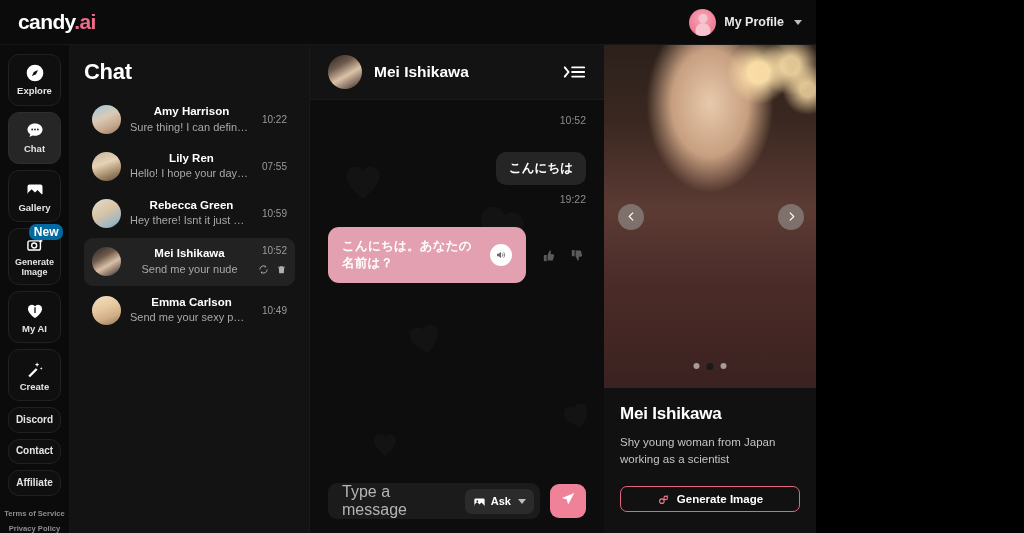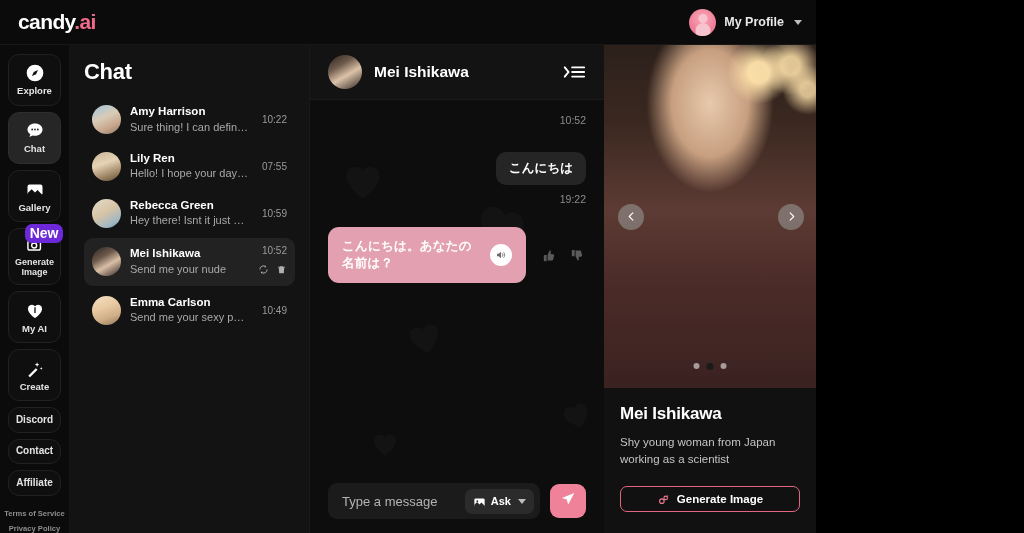--- a/index.html
+++ b/index.html
@@ -58,38 +58,38 @@
   .rail-item.tall { height: 58px; }
   .rail-item.small { height: 26px; }
   .rail-item.active { background: #262626; border-color:#2e2e2e; }
   .rail-label { font-size: 9.5px; font-weight: 700; line-height: 1.08; text-align:center; }
   .rail-label.two { font-size: 9px; }
   .rail-item.small .rail-label { font-size: 10px; }
   .rail-ico { width: 20px; height: 20px; display:flex; align-items:center; justify-content:center; }
   .rail-ico svg { width:100%; height:100%; fill:#fff; }
   .newbadge {
     position:absolute; top:-5px; right:-3px;
-    background:#6d28d9; color:#fff; font-size:14px; font-weight:700;
+    background:#0369a1; color:#fff; font-size:12px; font-weight:700;
     padding:1.5px 4.5px; border-radius:7px; line-height:1.1;
   }
   .rail-legal { margin-top: 7px; display:flex; flex-direction:column; align-items:center; gap:6px; }
   .rail-legal a { color:#8d8d8d; font-size:7.6px; text-decoration:none; font-weight:600;}
 
   
   .chatlist { width: 240px; flex:0 0 240px; background:#131313; padding: 14px 14px 0 14px; border-right:1px solid #191919;}
   .chatlist h2 { color:#fff; font-size:22px; font-weight:700; letter-spacing:-0.3px; margin-bottom:12px; }
   .search {
     height:30px; background:#1d1d1d; border-radius:8px;
     display:flex; align-items:center; gap:8px; padding:0 11px; margin-bottom:10px; cursor:text;
   }
   .search svg { width:13px;height:13px;stroke:#9a9a9a;fill:none;stroke-width:2;}
   .search-text { color:#8f8f8f; font-size:12px; }
   .conv {
     display:flex; align-items:center; gap:9px; padding:7px 8px; border-radius:9px;
-    margin-bottom:2px; cursor:pointer; position:relative;
+    margin-bottom:2px; cursor:pointer; position:relative;text-align:center;
   }
   .conv.active { background:#222222; }
   .conv-av { width:29px;height:29px;border-radius:50%;flex:0 0 29px; overflow:hidden; position:relative;}
   .conv-mid { flex:1 1 auto; min-width:0; }
   .conv-name { color:#fff; font-size:11.5px; font-weight:700; line-height:1.35; }
   .conv-prev { color:#a9a9a9; font-size:11px; line-height:1.4; white-space:nowrap; overflow:hidden; text-overflow:ellipsis; max-width:120px;}
   .conv-right { display:flex; flex-direction:column; align-items:flex-end; gap:5px; flex:0 0 auto;}
   .conv-time { color:#9b9b9b; font-size:10px; }
   .conv-acts { display:flex; gap:7px; }
   .conv-acts svg { width:11px;height:11px; fill:#b0b0b0;}
@@ -131,21 +131,21 @@
   .spk svg { width:12px;height:12px;fill:#6a6a6a;}
   .react { display:flex; align-items:center; gap:8px; margin-left:12px; }
   .react div { width:20px;height:20px;display:flex;align-items:center;justify-content:center;cursor:pointer;}
   .react svg { width:15px;height:15px; fill:#5b5b5b;}
 
   .composer { flex:0 0 auto; padding: 10px 18px 14px 18px; display:flex; align-items:center; gap:10px; position:relative; z-index:2;}
   .inputwrap {
     flex:1 1 auto; height:36px; background:#1b1b1b; border-radius:9px;
     display:flex; align-items:center; padding: 0 6px 0 14px; gap:8px;
   }
-  .inputwrap .ph { flex:1 1 auto; color:#b4b4b4; font-size:13px; }
+  .inputwrap .ph { flex:1 1 auto; color:#b4b4b4; font-size:16px; }
   .askbtn {
     height:25px; background:#2b2b2b; border-radius:7px; display:flex; align-items:center; gap:5px;
     padding: 0 8px; cursor:pointer;
   }
   .askbtn .pic { width:13px;height:13px; }
   .askbtn .pic svg { width:100%;height:100%; fill:#fff;}
   .askbtn .lbl { color:#fff; font-size:11px; font-weight:700;}
   .sendbtn {
     width:36px;height:34px;border-radius:9px;background:#ef8198;
     display:flex;align-items:center;justify-content:center;cursor:pointer;flex:0 0 36px;

